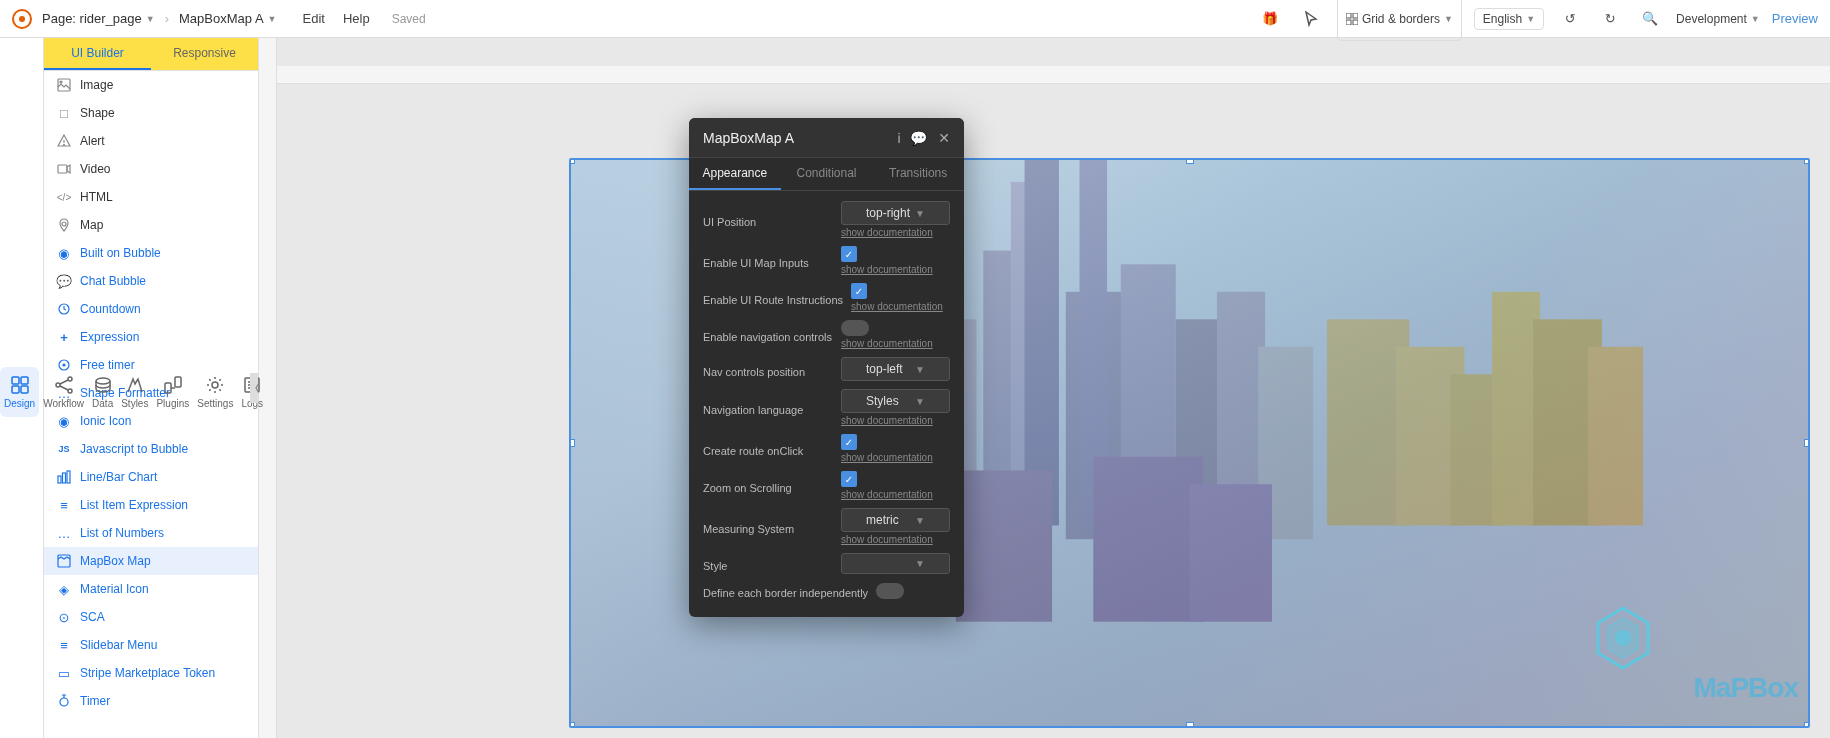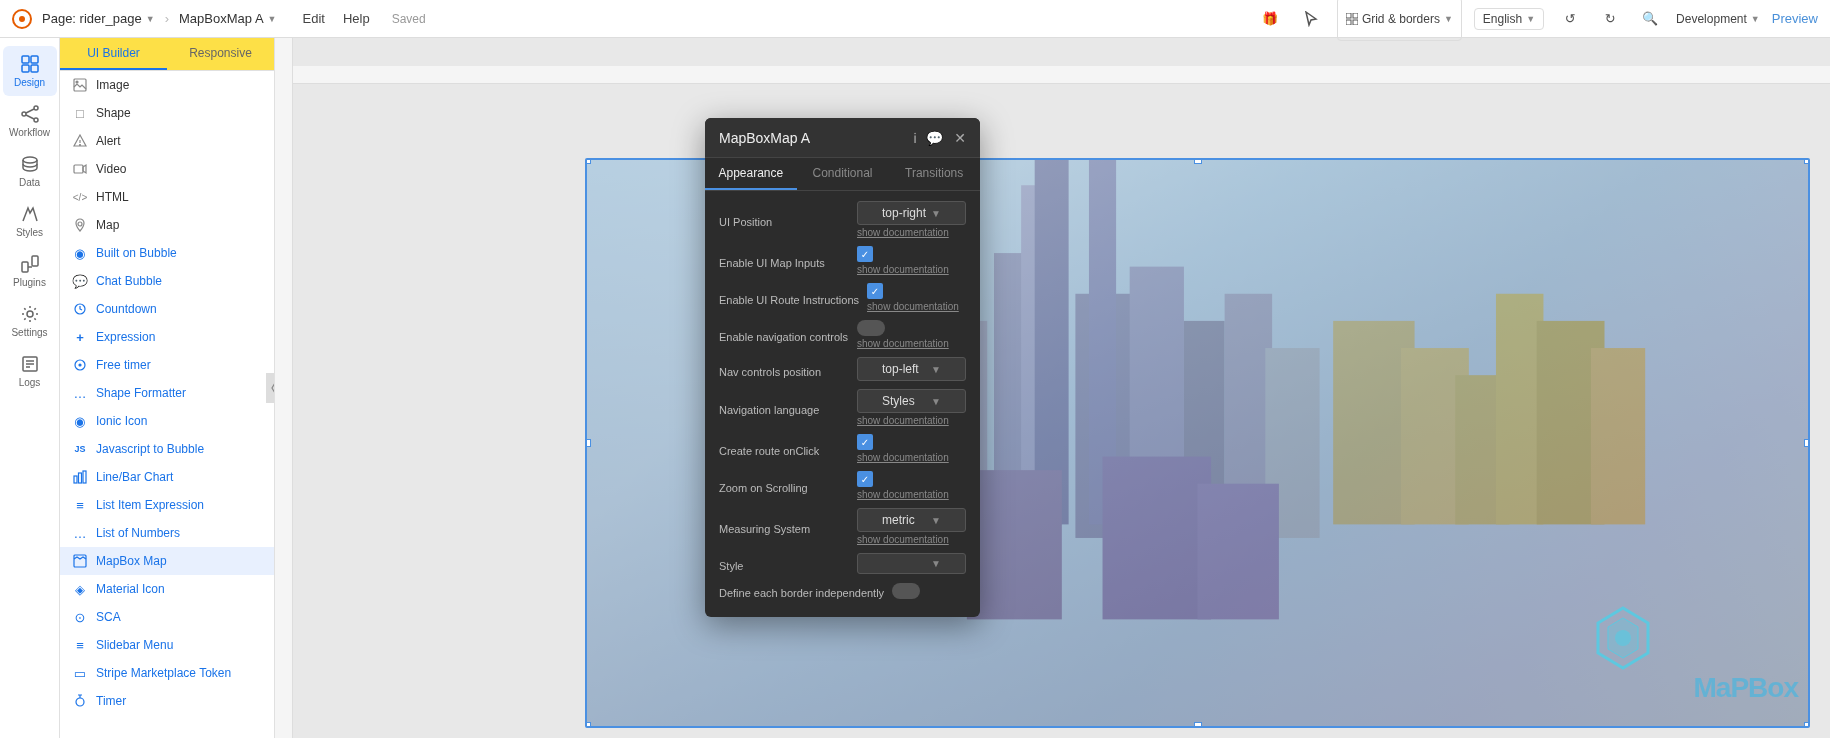--- a/index.html
+++ b/index.html
@@ -24,22 +24,22 @@
     .topbar-arrange-btn { display: flex; align-items: center; gap: 4px; font-size: 12px; color: #444; cursor: pointer; border: 1px solid #ddd; border-radius: 4px; padding: 3px 8px; }
     .topbar-dev-btn { display: flex; align-items: center; gap: 4px; font-size: 12px; color: #444; cursor: pointer; }
     .topbar-preview-btn { font-size: 13px; color: #4a90d9; cursor: pointer; font-weight: 500; }
     .caret { font-size: 9px; color: #888; }
 
     
     .main { display: flex; height: calc(100vh - 38px); }
 
     
     .icon-sidebar {
-      width: 60px; background: #fff; border-right: 1px solid #e0e0e0;
-      display: flex; flex-direction: column; align-items: center;
+      width: 44px; background: #fff; border-right: 1px solid #e0e0e0;
+      display: flex; flex-direction: row; align-items: center;
       padding-top: 8px; gap: 0; z-index: 10;
     }
     .icon-sidebar-item {
       width: 54px; display: flex; flex-direction: column; align-items: center;
       padding: 8px 4px; cursor: pointer; border-radius: 6px; gap: 3px;
       color: #666; font-size: 10px;
     }
     .icon-sidebar-item.active { color: #1a73e8; background: #e8f0fe; }
     .icon-sidebar-item svg { width: 20px; height: 20px; }
 

